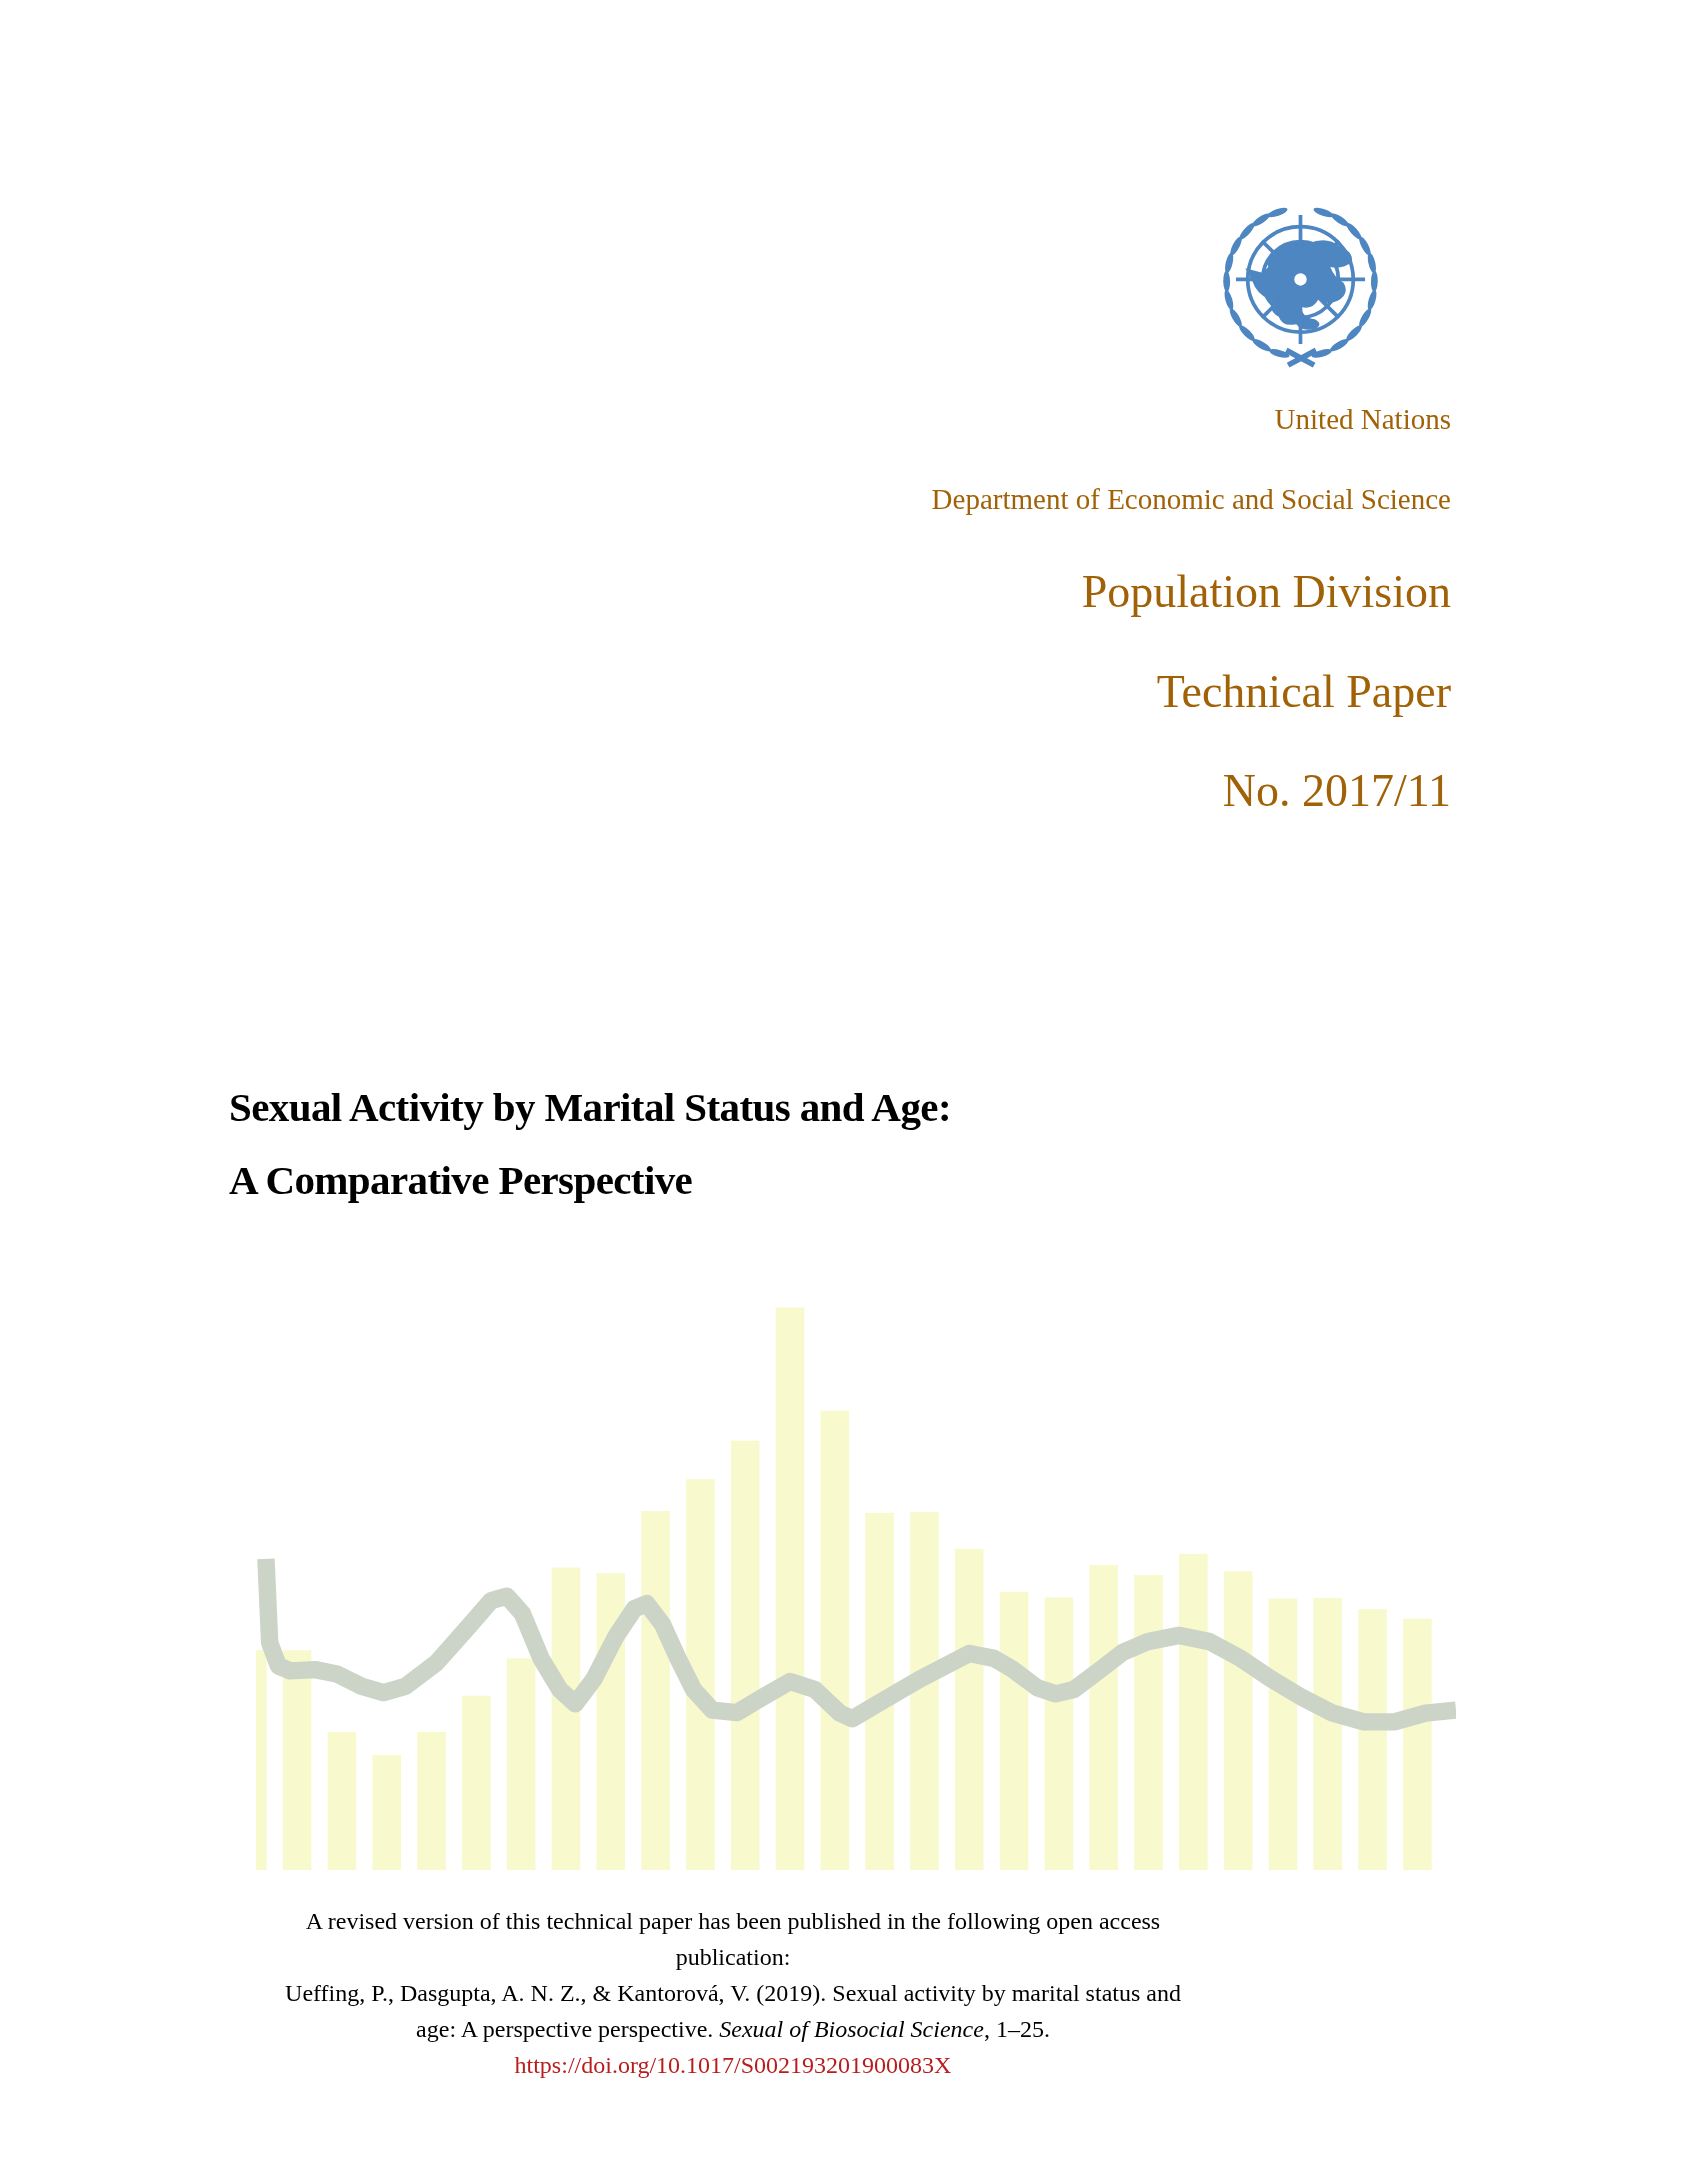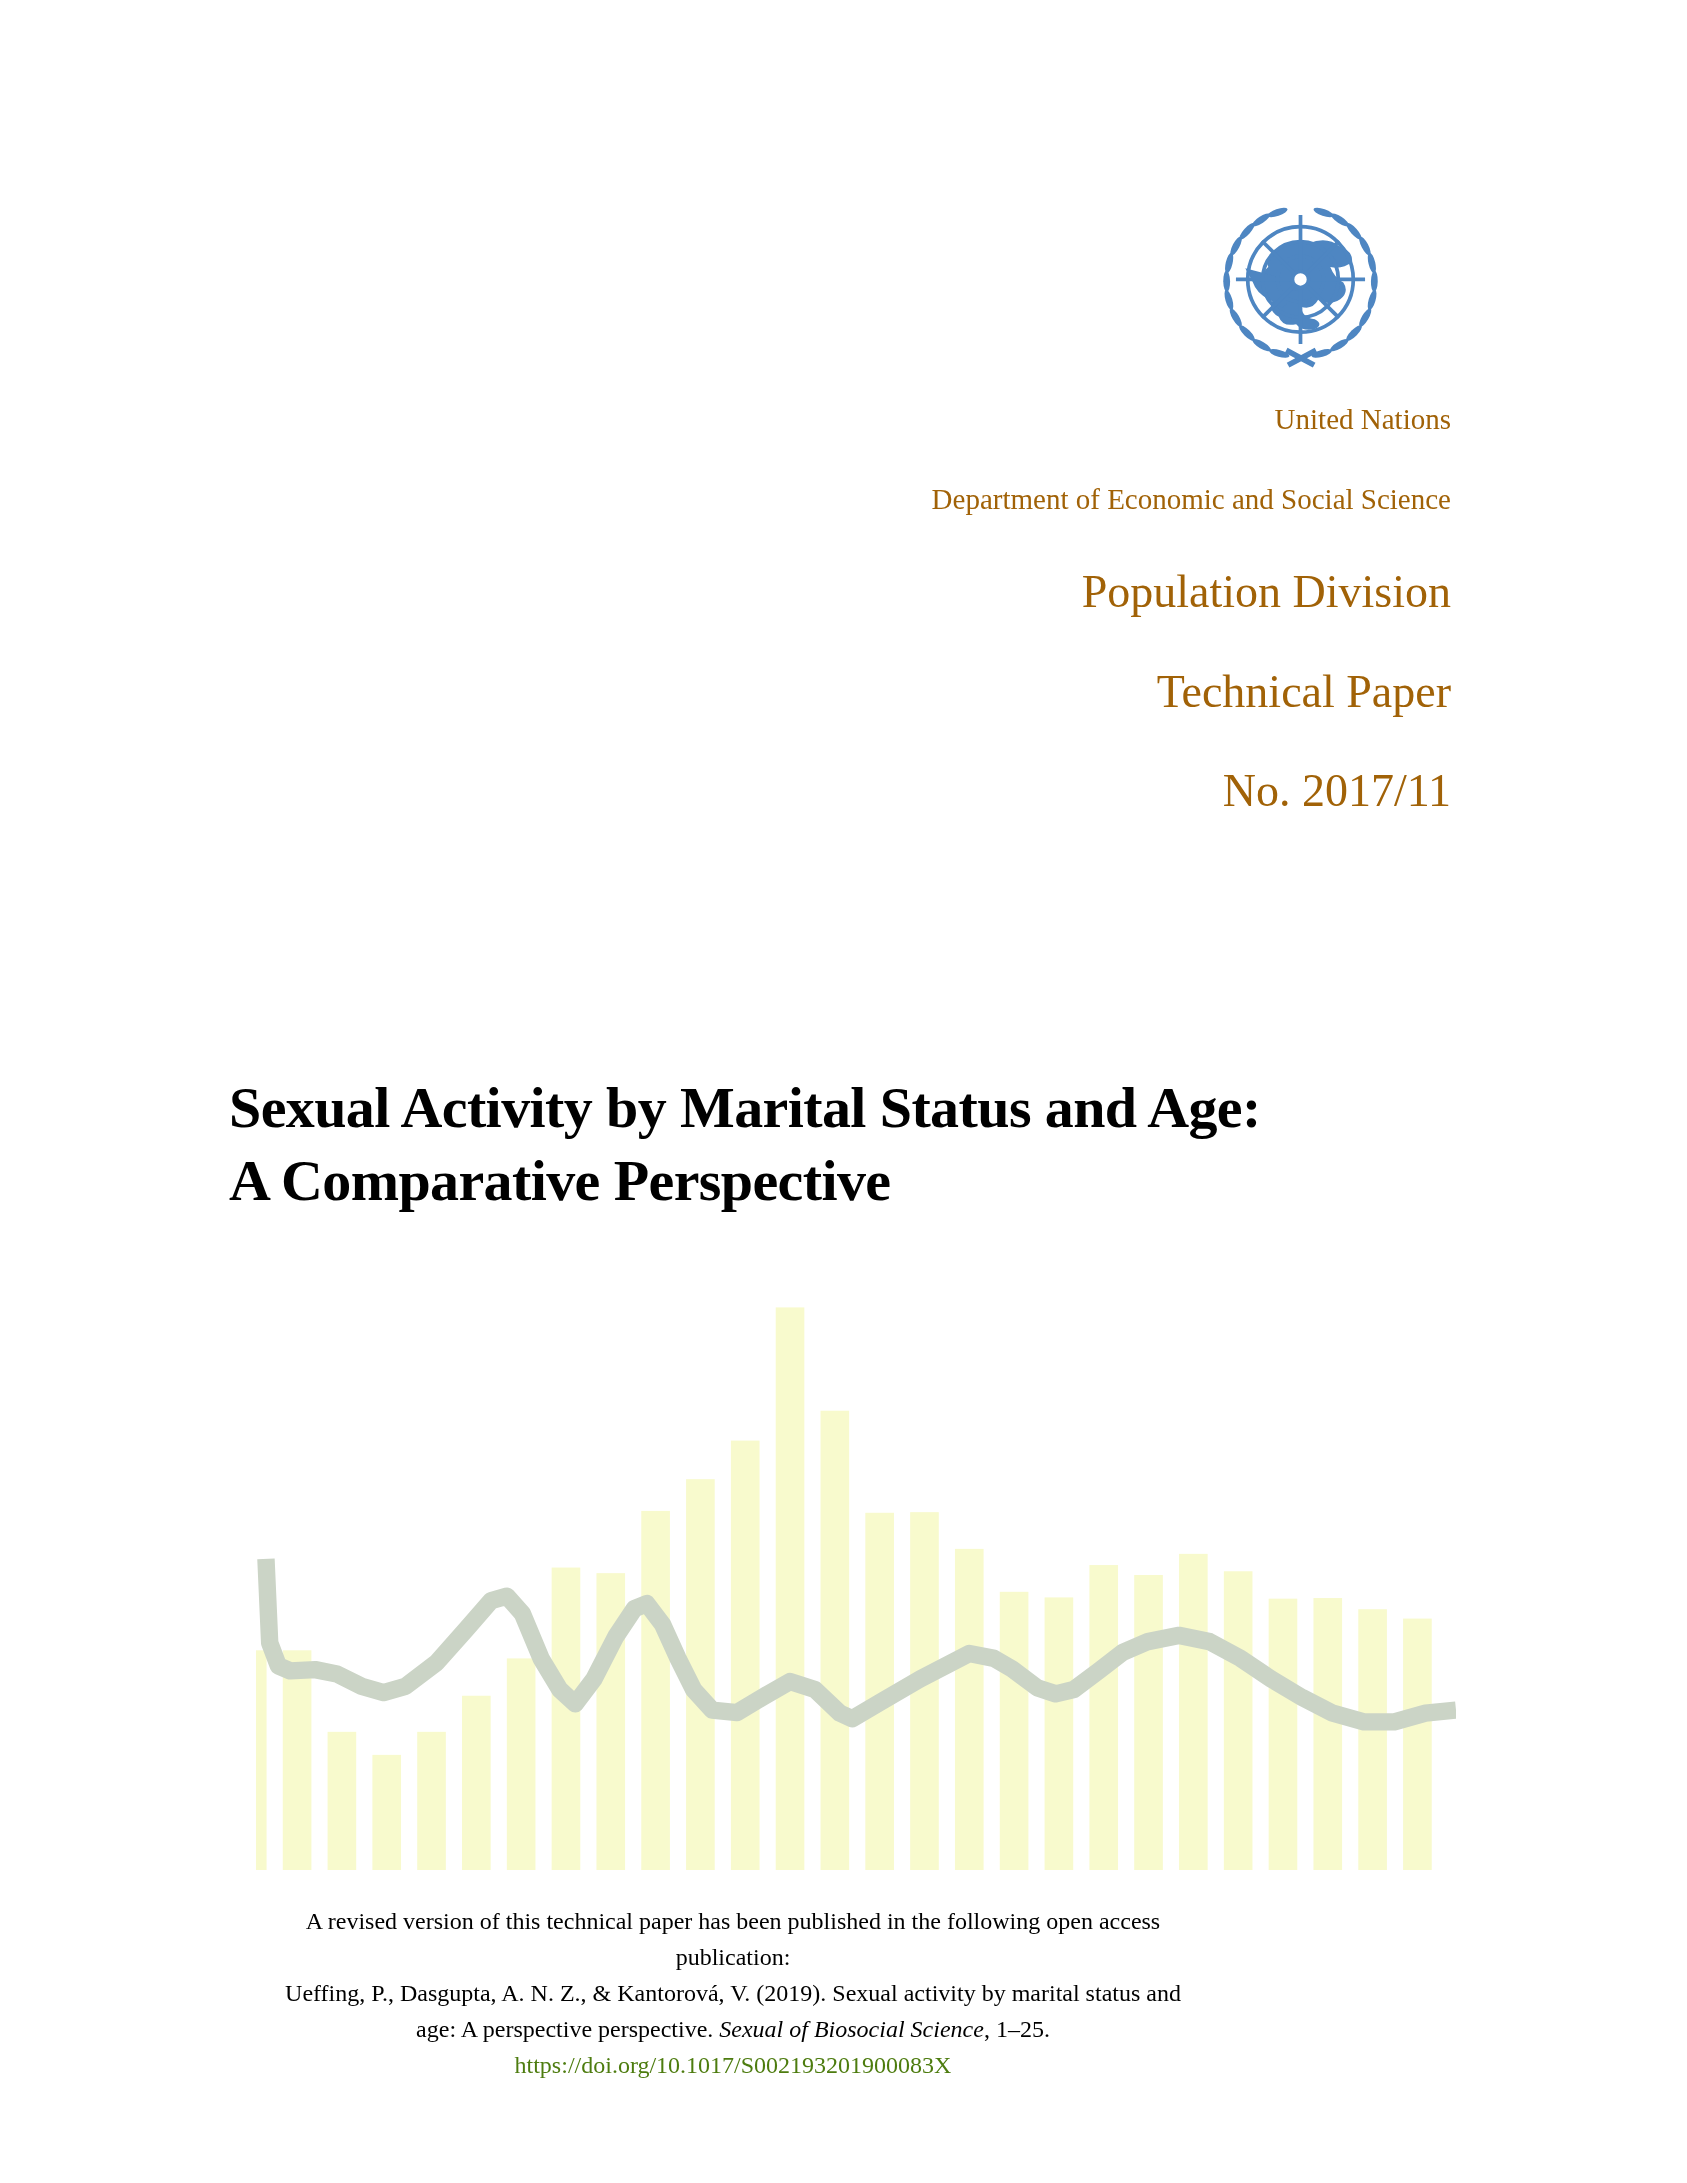--- a/index.html
+++ b/index.html
@@ -17,21 +17,21 @@
     right:236px;
     text-align:right;
     white-space:nowrap;
     color:#a16207;
   }
   .hdr-small{font-size:29px;}
   .hdr-large{font-size:46px;}
   .title-block{
     position:absolute;
     left:229px;top:1071px;
-    font-size:58px;
+    font-size:41px;
     font-weight:bold;
     line-height:73px;
     letter-spacing:-0.6px;
     white-space:nowrap;
   }
   .chart-wrap{
     position:absolute;
     left:256px;top:1285px;
     width:1200px;height:585px;
   }
@@ -42,21 +42,21 @@
   }
   .footer-block{
     position:absolute;
     left:229px;top:1903px;
     width:1008px;
     font-size:24px;
     line-height:36px;
     text-align:center;
   }
   .footer-block .ln{white-space:nowrap;}
-  .doi{color:#4d7c0f;text-decoration:none;}
+  .doi{color:#b91c1c;text-decoration:none;}
   .em-it{font-style:italic;}
 </style>
 </head>
 <body>
 
 <div class="page">
 
   <svg class="emblem" viewBox="0 0 294 290" aria-hidden="true">
     <g id="emblem-land" fill="#4E86C2" stroke="none">
       <path d="M105,85 Q130,60 160,70 Q190,58 210,75 Q232,82 230,100 Q215,112 195,108

